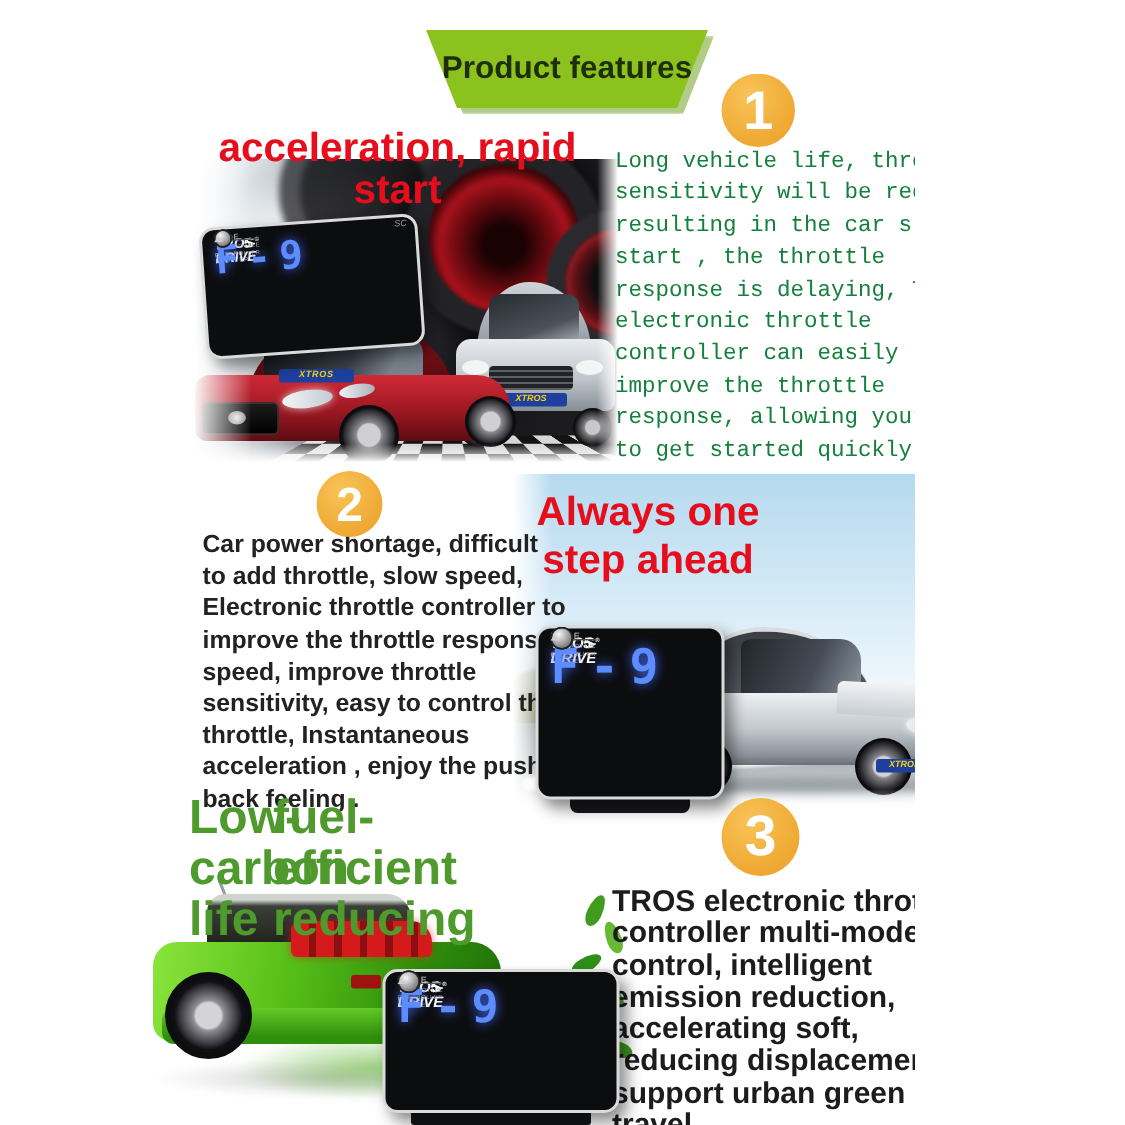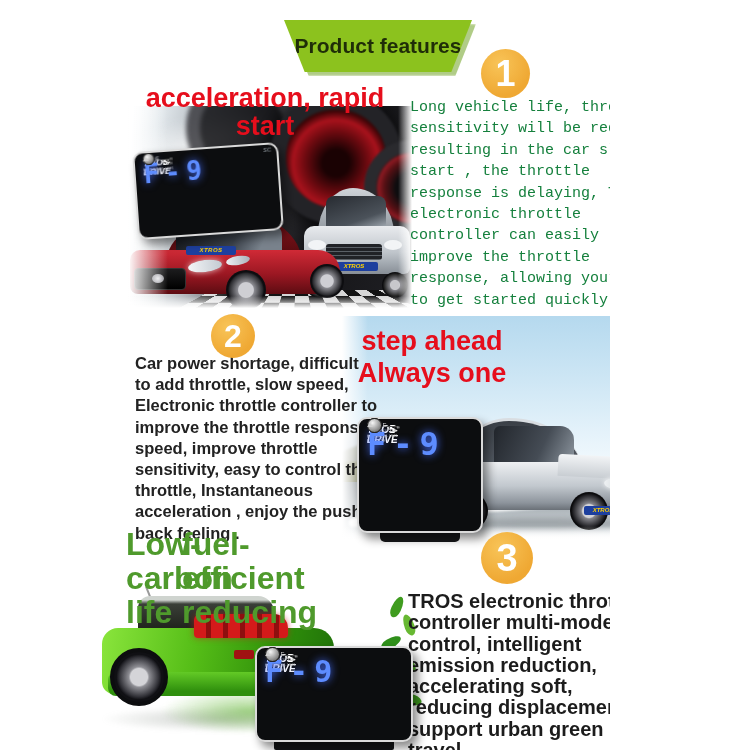--- a/index.html
+++ b/index.html
@@ -322,22 +322,22 @@
       <div class="wheel w2"></div>
       <div class="wheel w1"></div>
       <div class="wsbanner">XTROS</div>
     </div>
     <div class="fadeL"></div>
     <div class="fadeR"></div>
     <div class="fadeB"></div>
   </div>
 
   <div class="h2">
+    <span style="position:static;display:block;">Always one</span>
     <span style="position:static;display:block;">step ahead</span>
-    <span style="position:static;display:block;">Always one</span>
   </div>
   <div class="p2">Car power shortage, difficult
 to add throttle, slow speed,
 Electronic throttle controller to
 improve the throttle response
 speed, improve throttle
 sensitivity, easy to control the
 throttle, Instantaneous
 acceleration , enjoy the push
 back feeling .</div>

